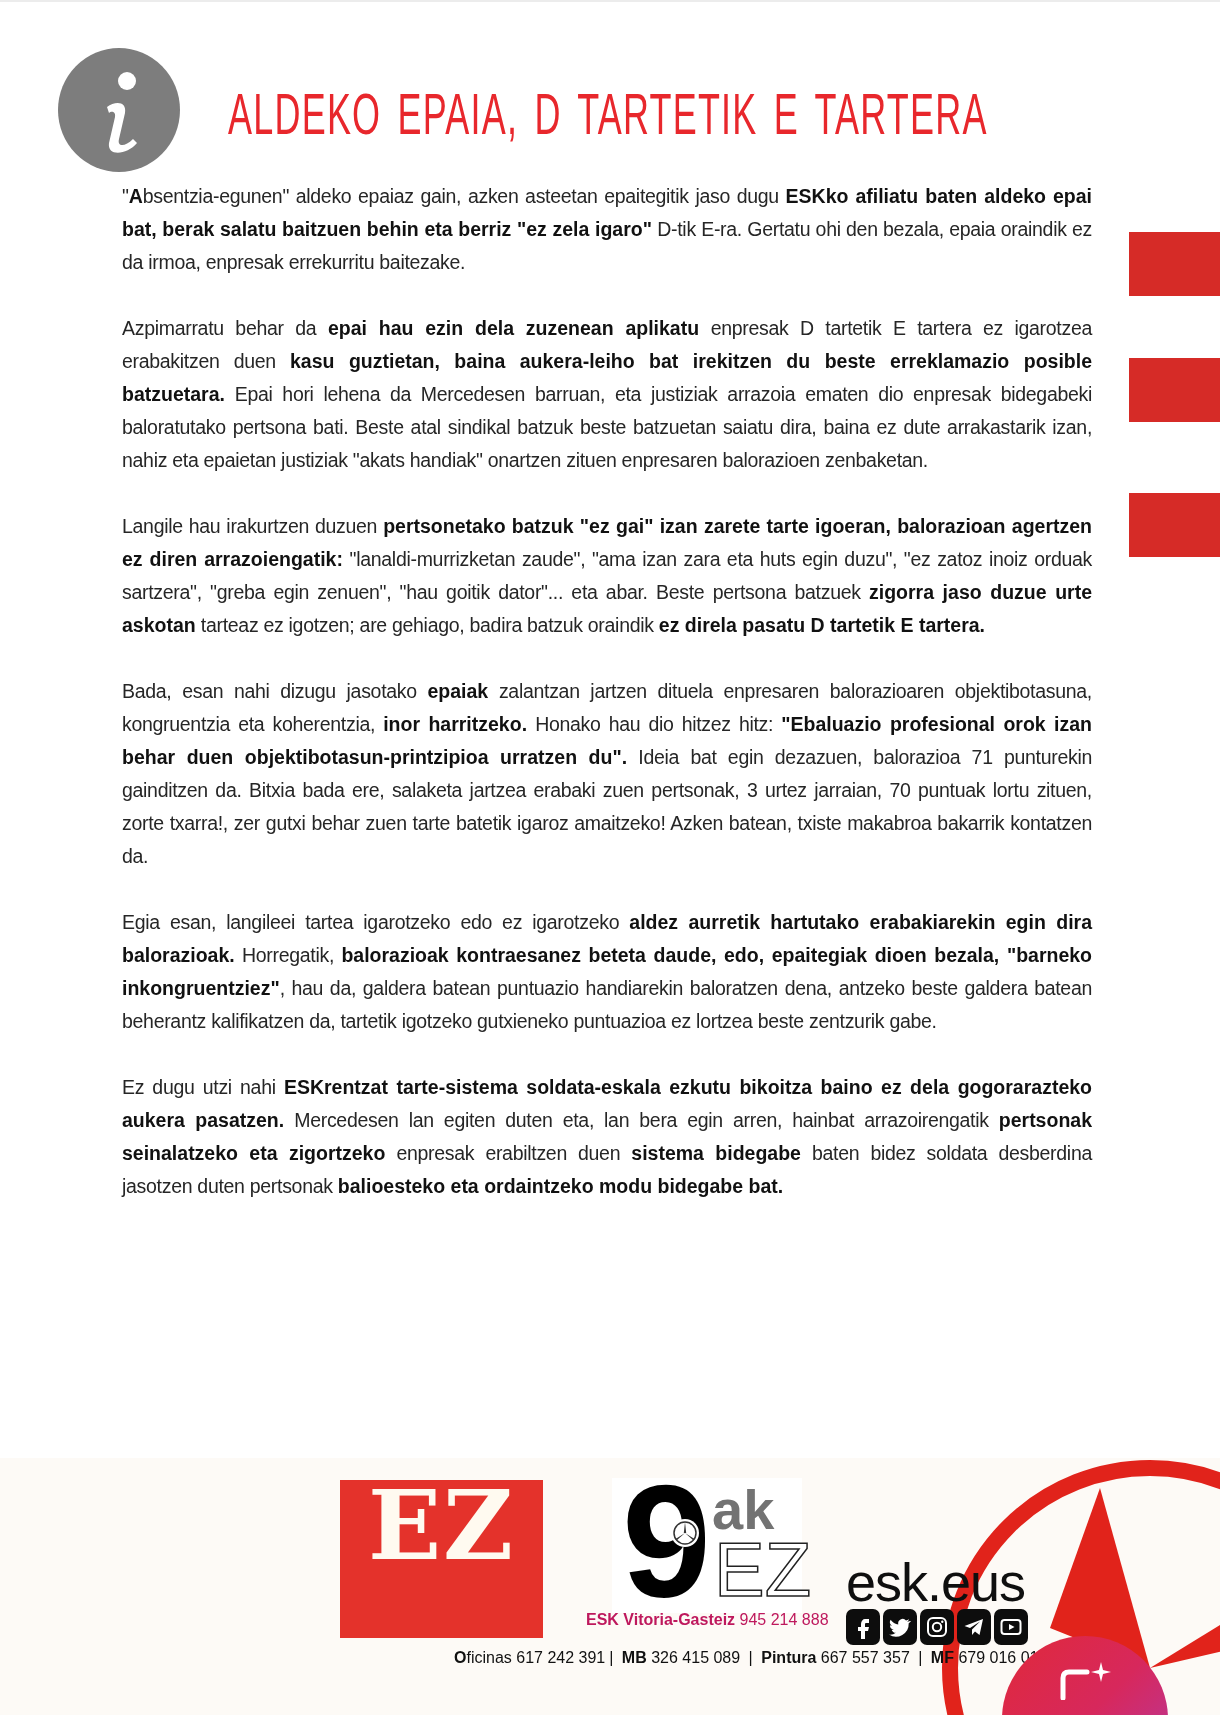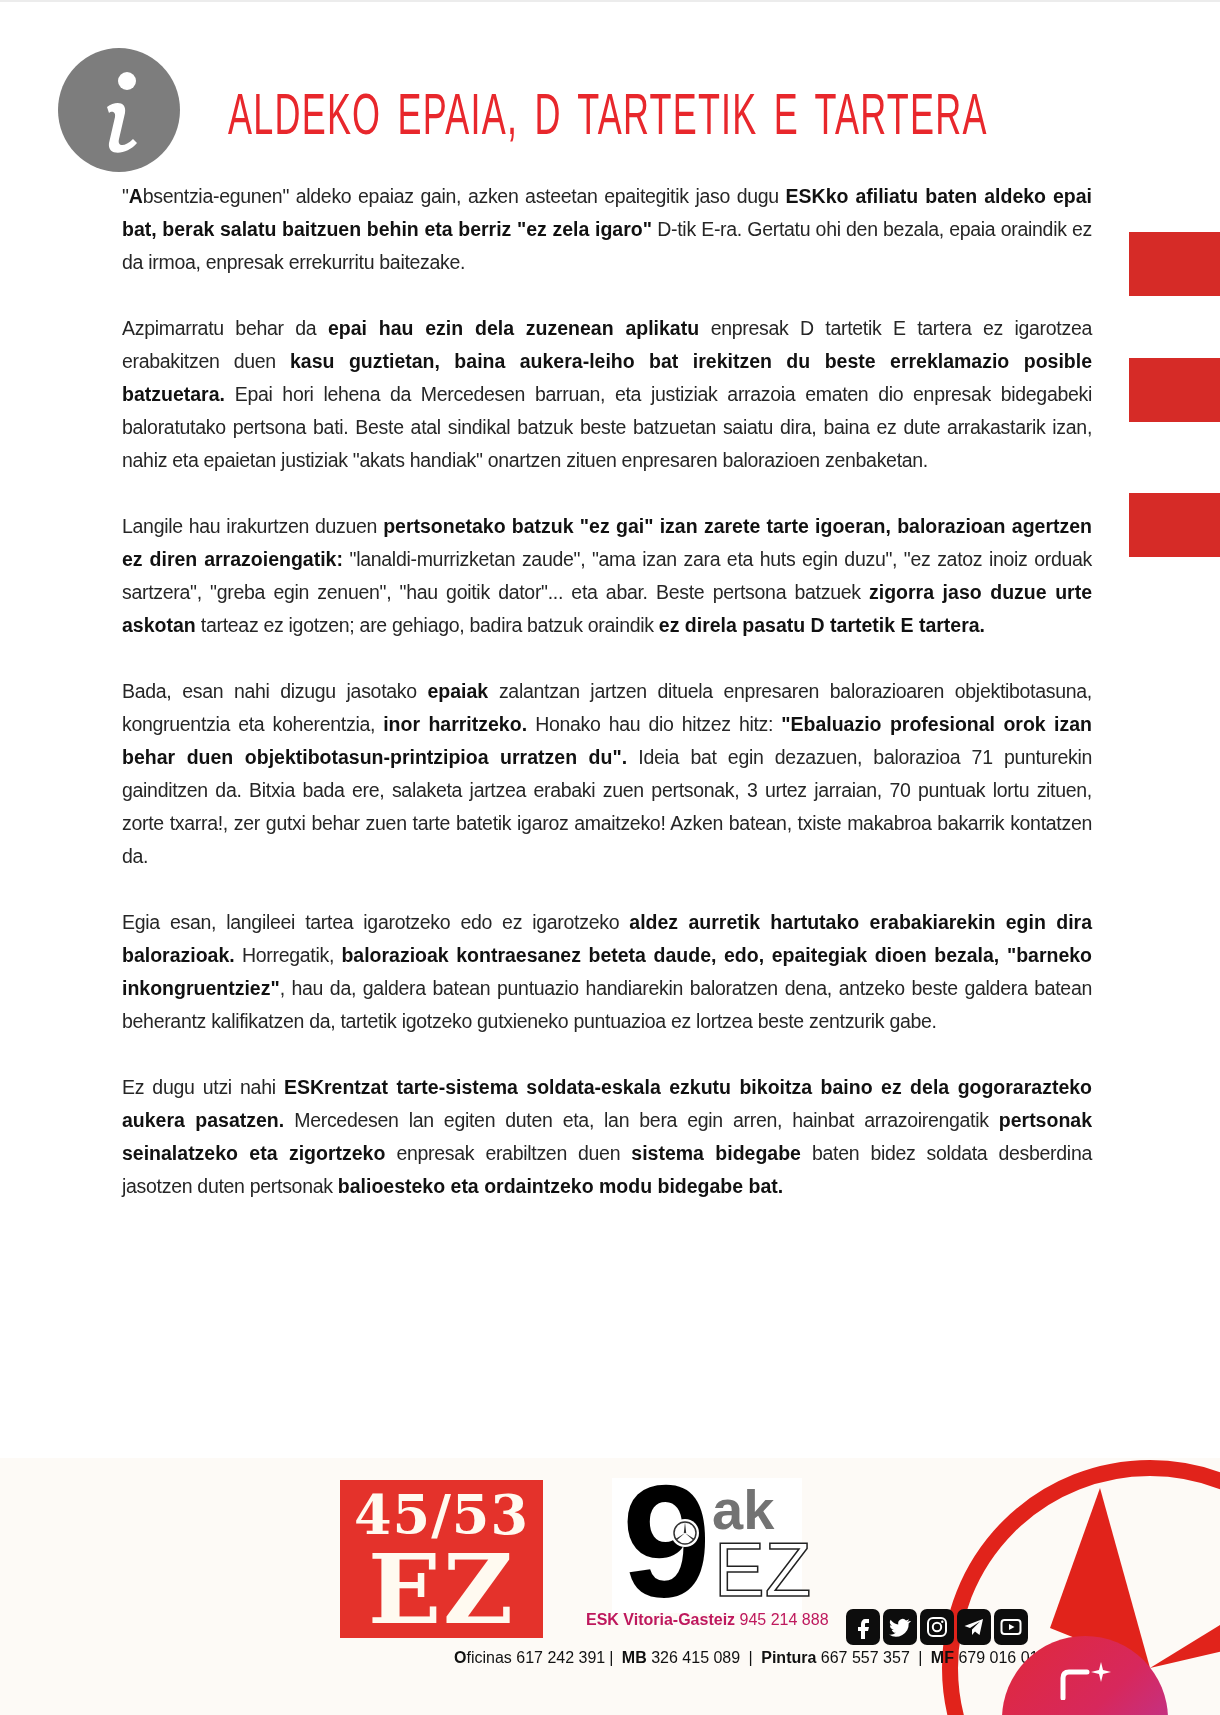--- a/index.html
+++ b/index.html
@@ -110,39 +110,39 @@
 
 <div class="footer">
   <svg class="mb-star-bg" viewBox="0 0 380 260">
     <circle cx="250" cy="210" r="200" fill="none" stroke="#e1231b" stroke-width="16"></circle>
     <path d="M200 30 L250 210 L150 170 Z" fill="#e1231b"></path>
     <path d="M250 210 L380 130 L380 180 Z" fill="#e1231b"></path>
   </svg>
 
 
   <div class="badge-4553">
-    <div class="num">45/53</div>
     <div class="ez">EZ</div>
   </div>
 
   <div class="nine-logo">
     <span class="nine">9</span>
     <svg class="star" viewBox="0 0 30 30">
       <circle cx="15" cy="15" r="14" fill="#ffffff"></circle>
       <circle cx="15" cy="15" r="11" fill="none" stroke="#333" stroke-width="1.5"></circle>
       <path d="M15 4 L16.2 15 L13.8 15 Z M15 15 L5.5 21 L6.5 22.5 Z M15 15 L24.5 21 L23.5 22.5 Z" fill="#333"></path>
     </svg>
     <span class="ak">ak</span>
     <span class="ez">EZ</span>
   </div>
 
   <div class="vg-line">
     <b>ESK Vitoria-Gasteiz</b> <span>945 214 888</span>
   </div>
 
+  <div class="site">esk.eus</div>
 
   <div class="socials">
     <div class="soc">
       <svg viewBox="0 0 24 24">
           <path d="M14 4 h4 v4 h-3 c-1 0 -1 1 -1 1 v3 h4 l-1 4 h-3 v8 h-4 v-8 h-3 v-4 h3 v-3 c0 -3 2 -5 4 -5 z" fill="#fff"></path>
         </svg>
     </div>
     <div class="soc">
       <svg viewBox="0 0 24 24">
           <path d="M22 6 c-1 .5 -2 .7 -3 .8 c1 -.7 2 -1.7 2 -2.6 c-1 .6 -2 1 -3 1.2 a4.5 4.5 0 0 0 -7.7 4.1 A12.8 12.8 0 0 1 2.6 4.7 a4.5 4.5 0 0 0 1.4 6 c-.7 0 -1.4 -.2 -2 -.5 a4.5 4.5 0 0 0 3.6 4.4 a4.5 4.5 0 0 1 -2 .1 a4.5 4.5 0 0 0 4.2 3.1 A9 9 0 0 1 1 19.6 A12.8 12.8 0 0 0 20.7 8.3 c1 -.7 1.7 -1.5 2.3 -2.3 z" fill="#fff"></path>

